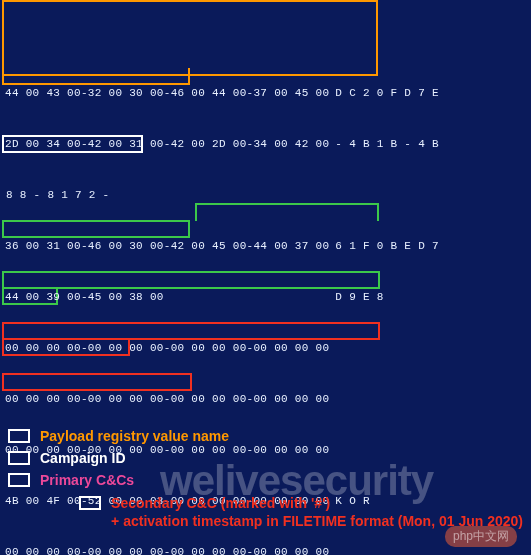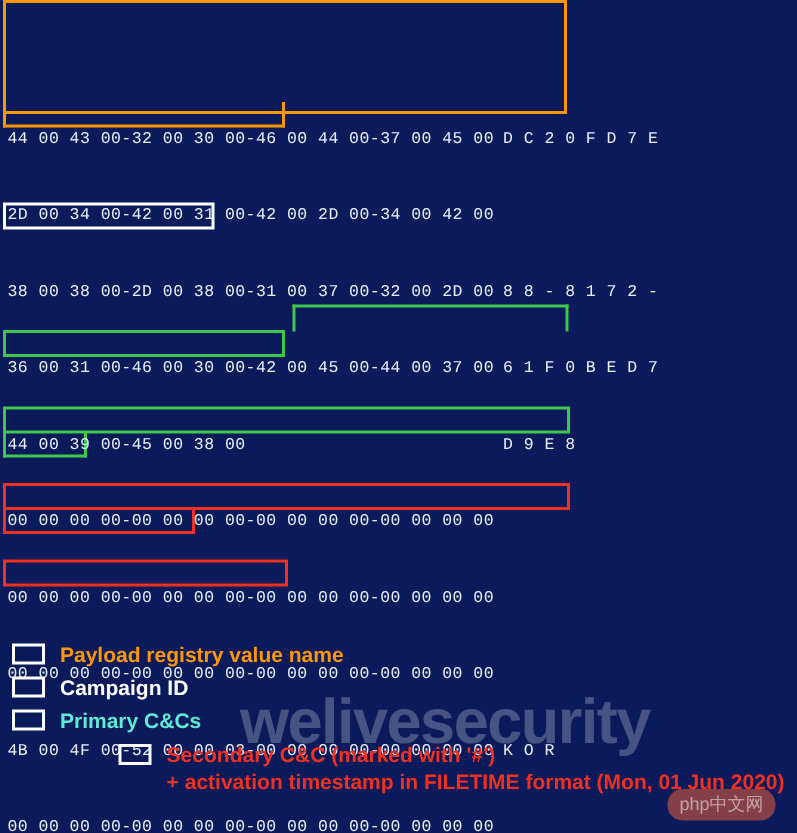--- a/index.html
+++ b/index.html
@@ -71,21 +71,21 @@
   }
   .swatch {
     width: 22px;
     height: 14px;
     border: 2px solid;
     margin-right: 10px;
     flex-shrink: 0;
   }
   .lt-orange { color: #ff9800; }
   .lt-white { color: #ffffff; }
-  .lt-green { color: #5eead4; }
+  .lt-green { color: #ec4899; }
   .lt-red { color: #f03020; line-height: 1.3; }
 
   .watermark {
     position: absolute;
     top: 445px;
     left: 160px;
     font-family: Arial, sans-serif;
     font-size: 42px;
     font-weight: bold;
     color: rgba(255,255,255,0.25);
@@ -132,22 +132,22 @@
     
     <div class="box red" style="top:322px; left:2px; width:378px; height:18px;"></div>
     <div class="box red" style="top:339px; left:2px; width:128px; height:17px; border-top:none;"></div>
 
     
     <div class="box red" style="top:373px; left:2px; width:190px; height:18px;"></div>
   </div>
 
   
   <div class="row"><span class="hex">44 00 43 00-32 00 30 00-46 00 44 00-37 00 45 00</span><span class="ascii">D C 2 0 F D 7 E</span></div>
-  <div class="row"><span class="hex">2D 00 34 00-42 00 31 00-42 00 2D 00-34 00 42 00</span></div>
-  <div class="row"><span class="hex">38 00 38 00-2D 00 38 00-31 00 37 00-32 00 2D 00</span><span class="ascii">8 8 - 8 1 7 2 -</span></div>
+  <div class="row"><span class="hex">2D 00 34 00-42 00 31 00-42 00 2D 00-34 00 42 00</span><span class="ascii">- 4 B 1 B - 4 B</span></div>
+  <div class="row"><span class="ascii">8 8 - 8 1 7 2 -</span></div>
   <div class="row"><span class="hex">36 00 31 00-46 00 30 00-42 00 45 00-44 00 37 00</span><span class="ascii">6 1 F 0 B E D 7</span></div>
   <div class="row"><span class="hex">44 00 39 00-45 00 38 00&nbsp;&nbsp;&nbsp;&nbsp;&nbsp;&nbsp;&nbsp;&nbsp;&nbsp;&nbsp;&nbsp;&nbsp;&nbsp;&nbsp;&nbsp;&nbsp;&nbsp;&nbsp;&nbsp;&nbsp;&nbsp;&nbsp;&nbsp;&nbsp;</span><span class="ascii">D 9 E 8</span></div>
   <div class="row"><span class="hex">00 00 00 00-00 00 00 00-00 00 00 00-00 00 00 00</span><span class="ascii"></span></div>
   <div class="row"><span class="hex">00 00 00 00-00 00 00 00-00 00 00 00-00 00 00 00</span><span class="ascii"></span></div>
   <div class="row"><span class="hex">00 00 00 00-00 00 00 00-00 00 00 00-00 00 00 00</span><span class="ascii"></span></div>
   <div class="row"><span class="hex">4B 00 4F 00-52 00 00 03-00 00 00 00-00 00 00 00</span><span class="ascii">K O R</span></div>
   <div class="row"><span class="hex">00 00 00 00-00 00 00 00-00 00 00 00-00 00 00 00</span><span class="ascii"></span></div>
   
   
   

